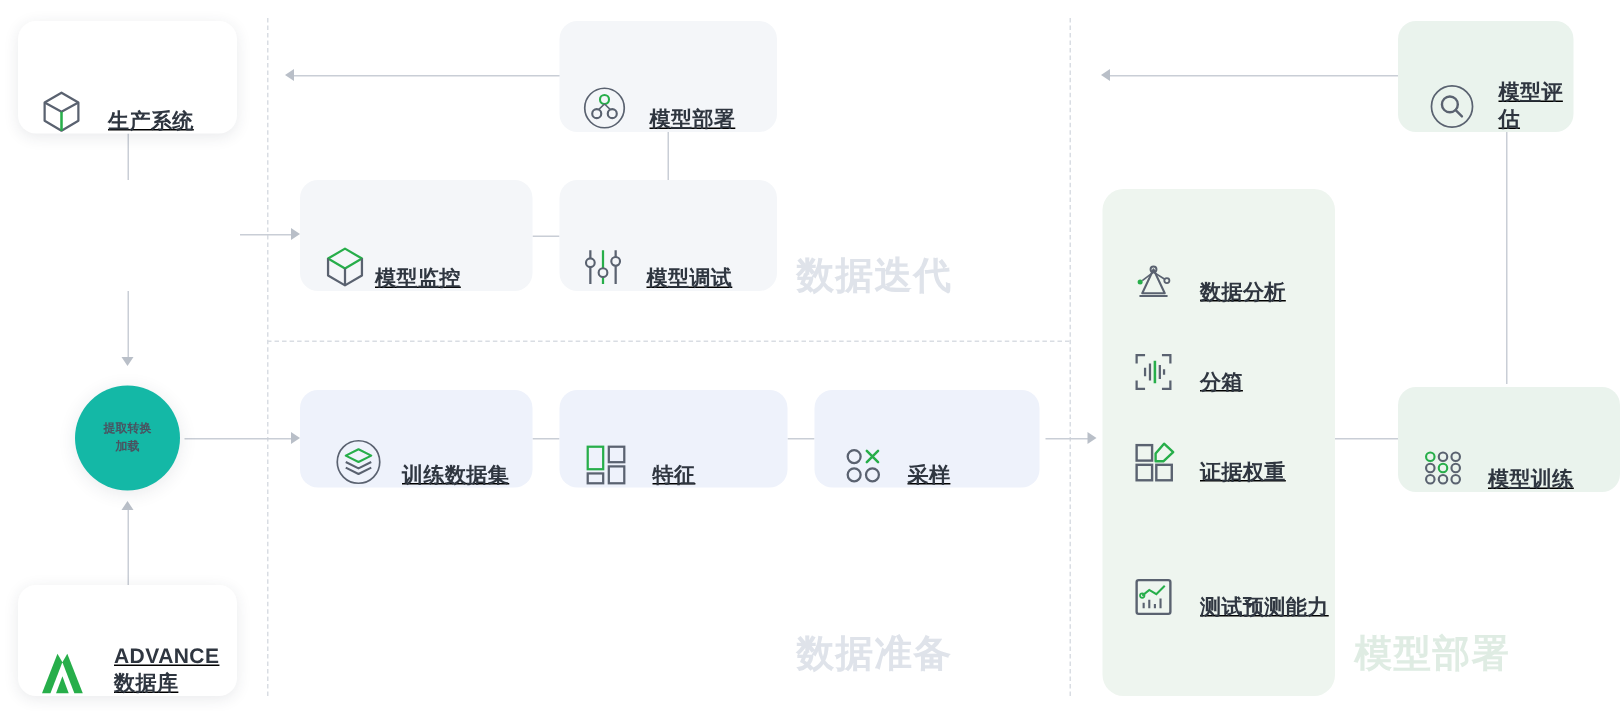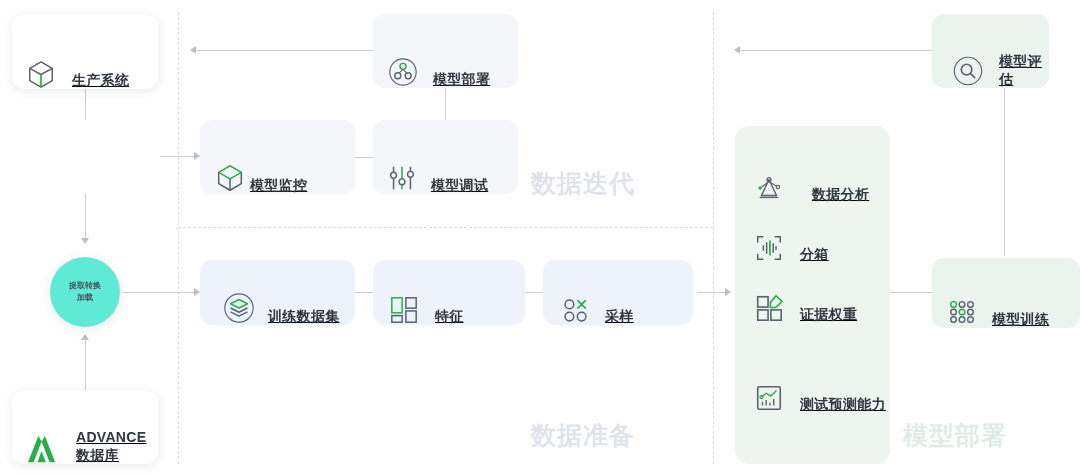--- a/index.html
+++ b/index.html
@@ -33,21 +33,21 @@
     line-height:1.3;letter-spacing:.3px;white-space:pre-line;
   }
   .card-white{background:#ffffff;box-shadow:0 2px 10px rgba(40,50,70,.10);}
   .card-grey{background:#f4f6f9;}
   .card-blue{background:#eef2fb;}
   .card-green{background:#eaf3ed;}
   .card-plain{background:transparent;}
 
   
   .etl{
-    position:absolute;border-radius:50%;background:#5eead4;
+    position:absolute;border-radius:50%;background:#14b8a6;
     box-shadow:0 2px 12px rgba(40,50,70,.10);
     display:flex;align-items:center;justify-content:center;
     text-align:center;font-size:8px;font-weight:700;color:#4a5260;
     line-height:1.5;white-space:pre-line;
   }
 
   
   .conn{position:absolute;background:#c9ced6;}
   .conn.h{height:1px;}
   .conn.v{width:1px;}
@@ -215,21 +215,21 @@
       <svg width="30" height="30" viewBox="0 0 32 32">
         <path d="M16 7 L24 24 L8 24 Z" fill="none" stroke="#5a6270" stroke-width="1.5" stroke-linejoin="round"></path>
         <line x1="6" y1="26" x2="26" y2="26" stroke="#5a6270" stroke-width="1.5"></line>
         <circle cx="16" cy="7" r="2.1" fill="none" stroke="#5a6270" stroke-width="1.4"></circle>
         <circle cx="6.5" cy="16" r="1.8" fill="#27ae4a"></circle>
         <circle cx="25.5" cy="15" r="1.8" fill="none" stroke="#5a6270" stroke-width="1.3"></circle>
         <line x1="16" y1="9" x2="8" y2="15" stroke="#5a6270" stroke-width="1.2"></line>
         <line x1="16" y1="9" x2="24" y2="14" stroke="#5a6270" stroke-width="1.2"></line>
       </svg>
     </span>
-    <span class="lbl" style="margin-left:28px;">数据分析</span>
+    <span class="lbl" style="margin-left:16px;">数据分析</span>
   </div>
 
   <div class="card card-plain" style="left:740px;top:215px;width:148px;height:48px;padding-left:14px;">
     <span class="ico">
       <svg width="30" height="30" viewBox="0 0 32 32">
         <path d="M4 10 L4 4 L10 4" fill="none" stroke="#5a6270" stroke-width="1.6"></path>
         <path d="M22 4 L28 4 L28 10" fill="none" stroke="#5a6270" stroke-width="1.6"></path>
         <path d="M28 22 L28 28 L22 28" fill="none" stroke="#5a6270" stroke-width="1.6"></path>
         <path d="M10 28 L4 28 L4 22" fill="none" stroke="#5a6270" stroke-width="1.6"></path>
         <line x1="10" y1="13" x2="10" y2="19" stroke="#5a6270" stroke-width="1.6"></line>

